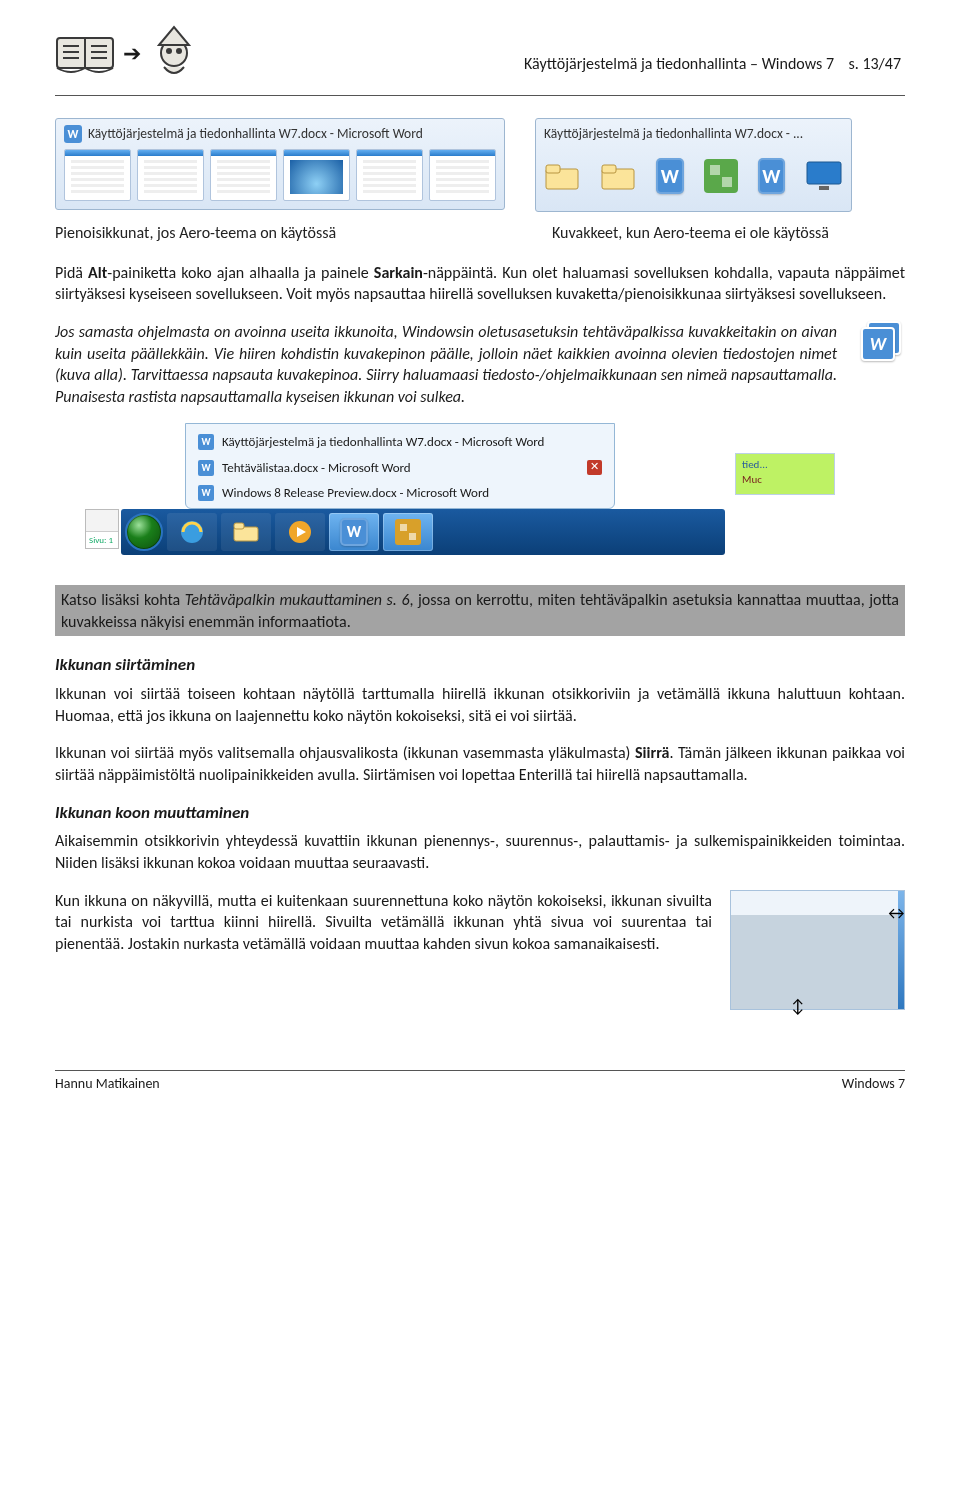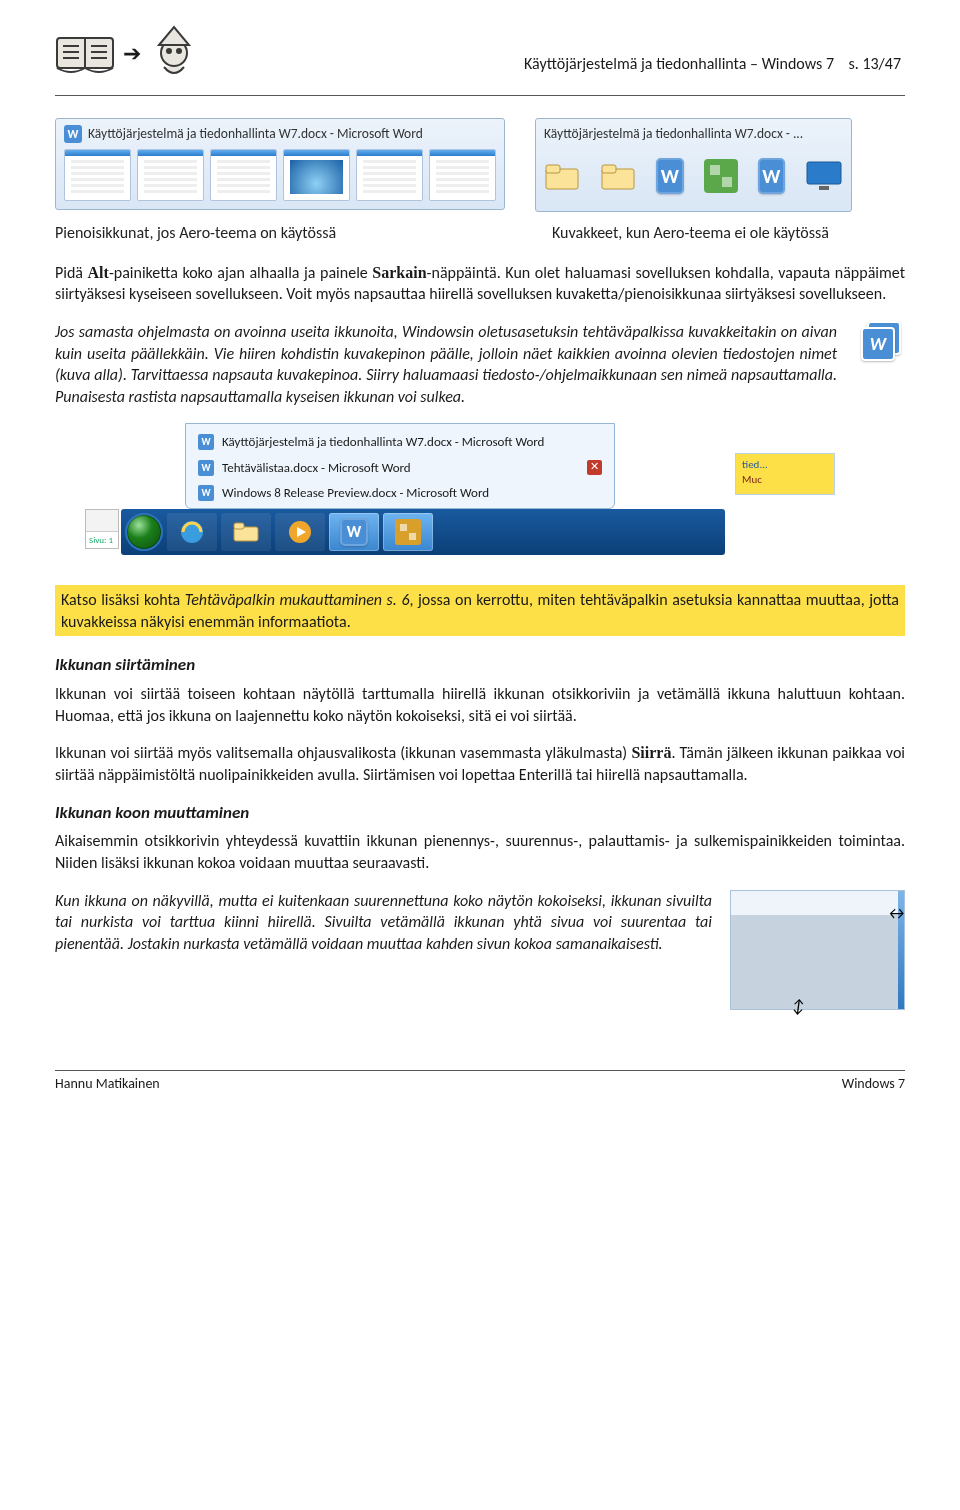--- a/index.html
+++ b/index.html
@@ -117,21 +117,21 @@
     display: flex;
     margin-bottom: 18px;
     gap: 27px;
   }
   .cap-left { width: 470px; color: #222; }
   .cap-right { flex: 1; color: #222; }
   p.body {
     margin-bottom: 16px;
     text-align: justify;
   }
-  p.body .bold { font-weight: bold; font-family: Liberation Serif, serif; }
+  p.body .bold { font-weight: bold; }
   .para-with-icon {
     display: flex;
     gap: 20px;
     margin-bottom: 16px;
     font-style: italic;
   }
   .para-with-icon .text { flex: 1; text-align: justify; }
   .stacked-w {
     position: relative;
     width: 48px; height: 44px;
@@ -180,21 +180,21 @@
     background: #c23a2a;
     border-radius: 2px;
     color: #fff; font-size: 11px;
     display:flex;align-items:center;justify-content:center;
   }
   .sideslip {
     position: absolute;
     right: -110px;
     top: 30px;
     width: 100px; height: 42px;
-    background: #fde047;
+    background: #bef264;
     border: 1px solid #bcd1e5;
     font-size: 11px;
     color: #2b5e9c;
     padding: 4px 6px;
   }
   .jl-wrap { position: relative; }
   .taskbar {
     background: linear-gradient(#1a5aa0, #0b3f77);
     display: flex;
     gap: 4px;
@@ -225,36 +225,35 @@
     width: 50px; height: 38px;
     border-radius: 3px;
     background: rgba(255,255,255,0.08);
     display:flex;align-items:center;justify-content:center;
   }
   .tb-btn.active {
     background: linear-gradient(#6fb4f0, #3a86cf);
     box-shadow: inset 0 0 0 1px #fff4;
   }
   .highlight {
-    background: #fde047;
+    background: #a3a3a3;
     padding: 4px 6px;
     margin-bottom: 18px;
     text-align: justify;
   }
   .highlight .italic { font-style: italic; }
   h3.subhead {
     font-style: italic;
     font-weight: bold;
     font-size: 17px;
     margin: 12px 0 6px 0;
   }
   .end-flex {
     display: flex;
     gap: 18px;
-    font-style: italic;
   }
   .end-flex .txt { flex: 1; text-align: justify; }
   .resize-fig {
     width: 175px; height: 120px;
     position: relative;
     background: #eef4fa;
     border: 1px solid #a8c2dc;
   }
   .resize-fig .gray {
     position:absolute; left:0; right:6px; top:24px; bottom:0;

